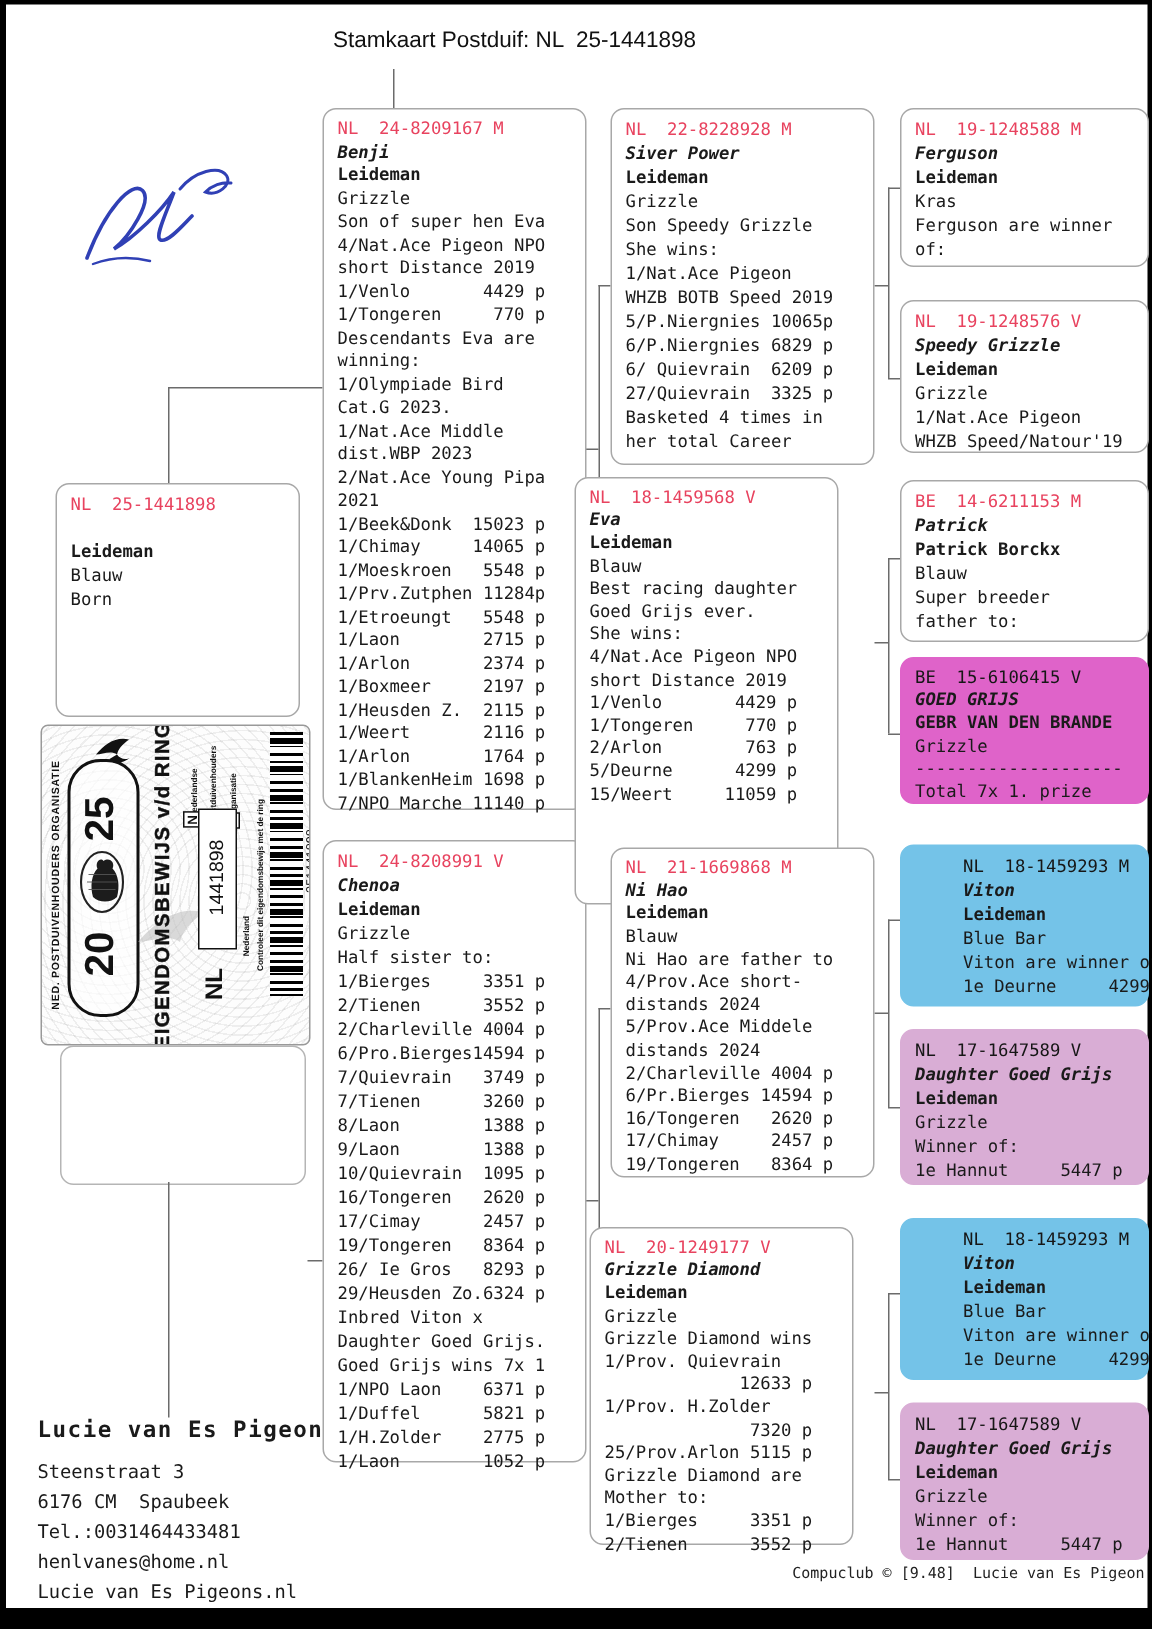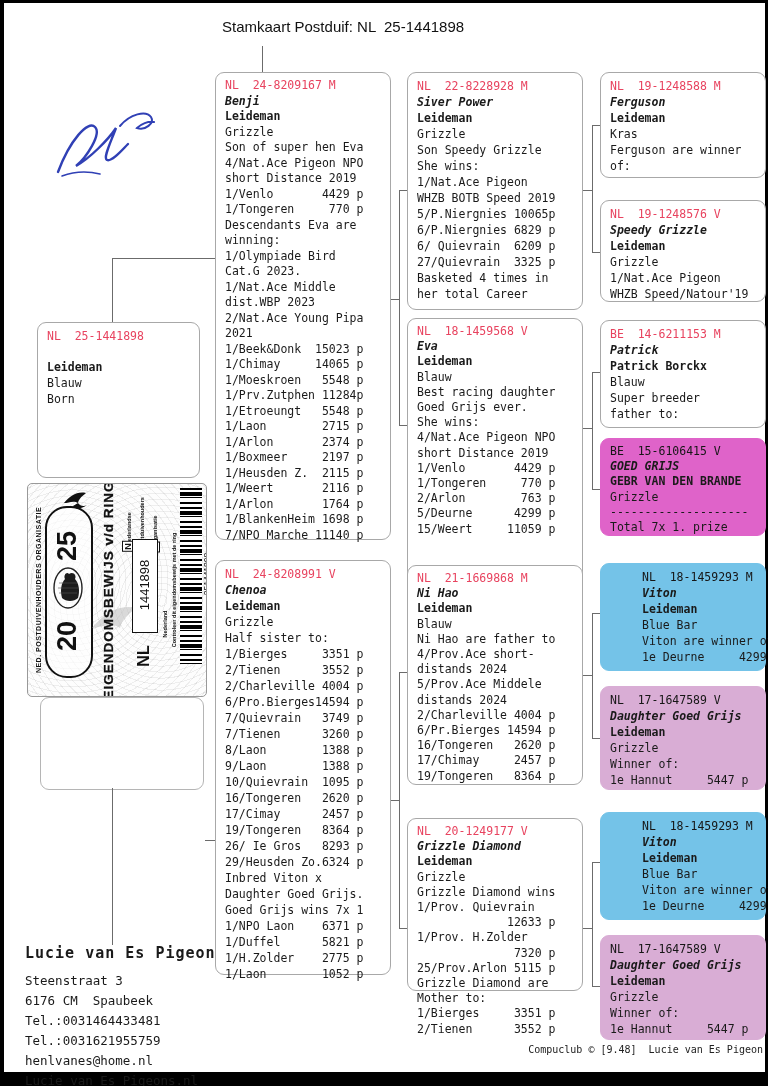--- a/index.html
+++ b/index.html
@@ -128,21 +128,20 @@
   </div>
 
   <div id="emptybox"></div>
 
   <div id="breeder">
     <div class="bname">Lucie van Es Pigeons</div>
     <div>
         <div class="tline">Steenstraat 3</div>
         <div class="tline">6176 CM  Spaubeek</div>
         <div class="tline">Tel.:0031464433481</div>
-        <div class="tline">Tel.:0031621955759</div>
         <div class="tline">henlvanes@home.nl</div>
         <div class="tline">Lucie van Es Pigeons.nl</div>
       </div>
   </div>
 
   <div id="footer">Compuclub © [9.48]  Lucie van Es Pigeon</div>
 
   <div class="cline" style="left:112px;top:258px;width:103px;height:1px"></div>
   <div class="cline" style="left:112px;top:258px;width:1px;height:64px"></div>
   <div class="cline" style="left:112px;top:788px;width:1px;height:157px"></div>
@@ -255,21 +254,21 @@
         <div class="tline">1/Nat.Ace Pigeon</div>
         <div class="tline">WHZB BOTB Speed 2019</div>
         <div class="tline">5/P.Niergnies 10065p</div>
         <div class="tline">6/P.Niergnies 6829 p</div>
         <div class="tline">6/ Quievrain  6209 p</div>
         <div class="tline">27/Quievrain  3325 p</div>
         <div class="tline">Basketed 4 times in</div>
         <div class="tline">her total Career</div>
       </div>
   </div>
-  <div class="pbox lh15" style="left:407px;top:318px;width:176px;height:285px">
+  <div class="pbox lh15" style="left:383px;top:318px;width:176px;height:285px">
     <div class="ringline ring-red">NL  18-1459568 V</div>
     <div class="pname">Eva</div>
     <div class="powner">Leideman</div>
     <div>
         <div class="tline">Blauw</div>
         <div class="tline">Best racing daughter</div>
         <div class="tline">Goed Grijs ever.</div>
         <div class="tline">She wins:</div>
         <div class="tline">4/Nat.Ace Pigeon NPO</div>
         <div class="tline">short Distance 2019</div>
@@ -291,21 +290,21 @@
         <div class="tline">distands 2024</div>
         <div class="tline">5/Prov.Ace Middele</div>
         <div class="tline">distands 2024</div>
         <div class="tline">2/Charleville 4004 p</div>
         <div class="tline">6/Pr.Bierges 14594 p</div>
         <div class="tline">16/Tongeren   2620 p</div>
         <div class="tline">17/Chimay     2457 p</div>
         <div class="tline">19/Tongeren   8364 p</div>
       </div>
   </div>
-  <div class="pbox lh15" style="left:407px;top:818px;width:176px;height:173px">
+  <div class="pbox lh15" style="left:393px;top:818px;width:176px;height:212px">
     <div class="ringline ring-red">NL  20-1249177 V</div>
     <div class="pname">Grizzle Diamond</div>
     <div class="powner">Leideman</div>
     <div>
         <div class="tline">Grizzle</div>
         <div class="tline">Grizzle Diamond wins</div>
         <div class="tline">1/Prov. Quievrain</div>
         <div class="tline">             12633 p</div>
         <div class="tline">1/Prov. H.Zolder</div>
         <div class="tline">              7320 p</div>

